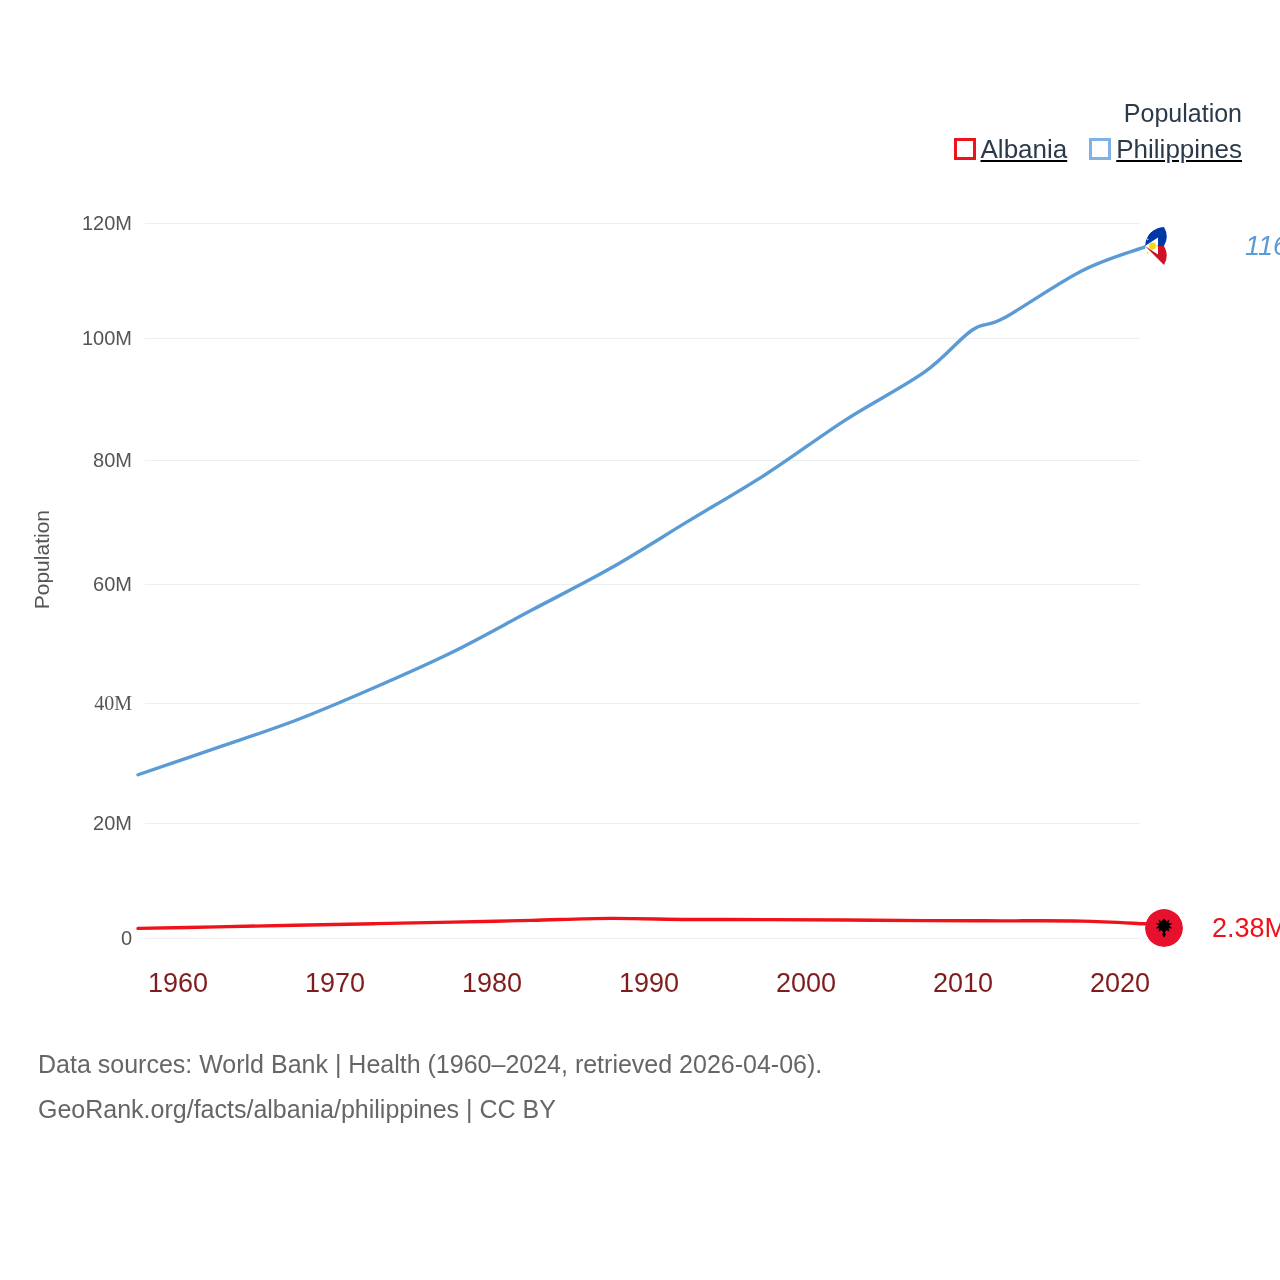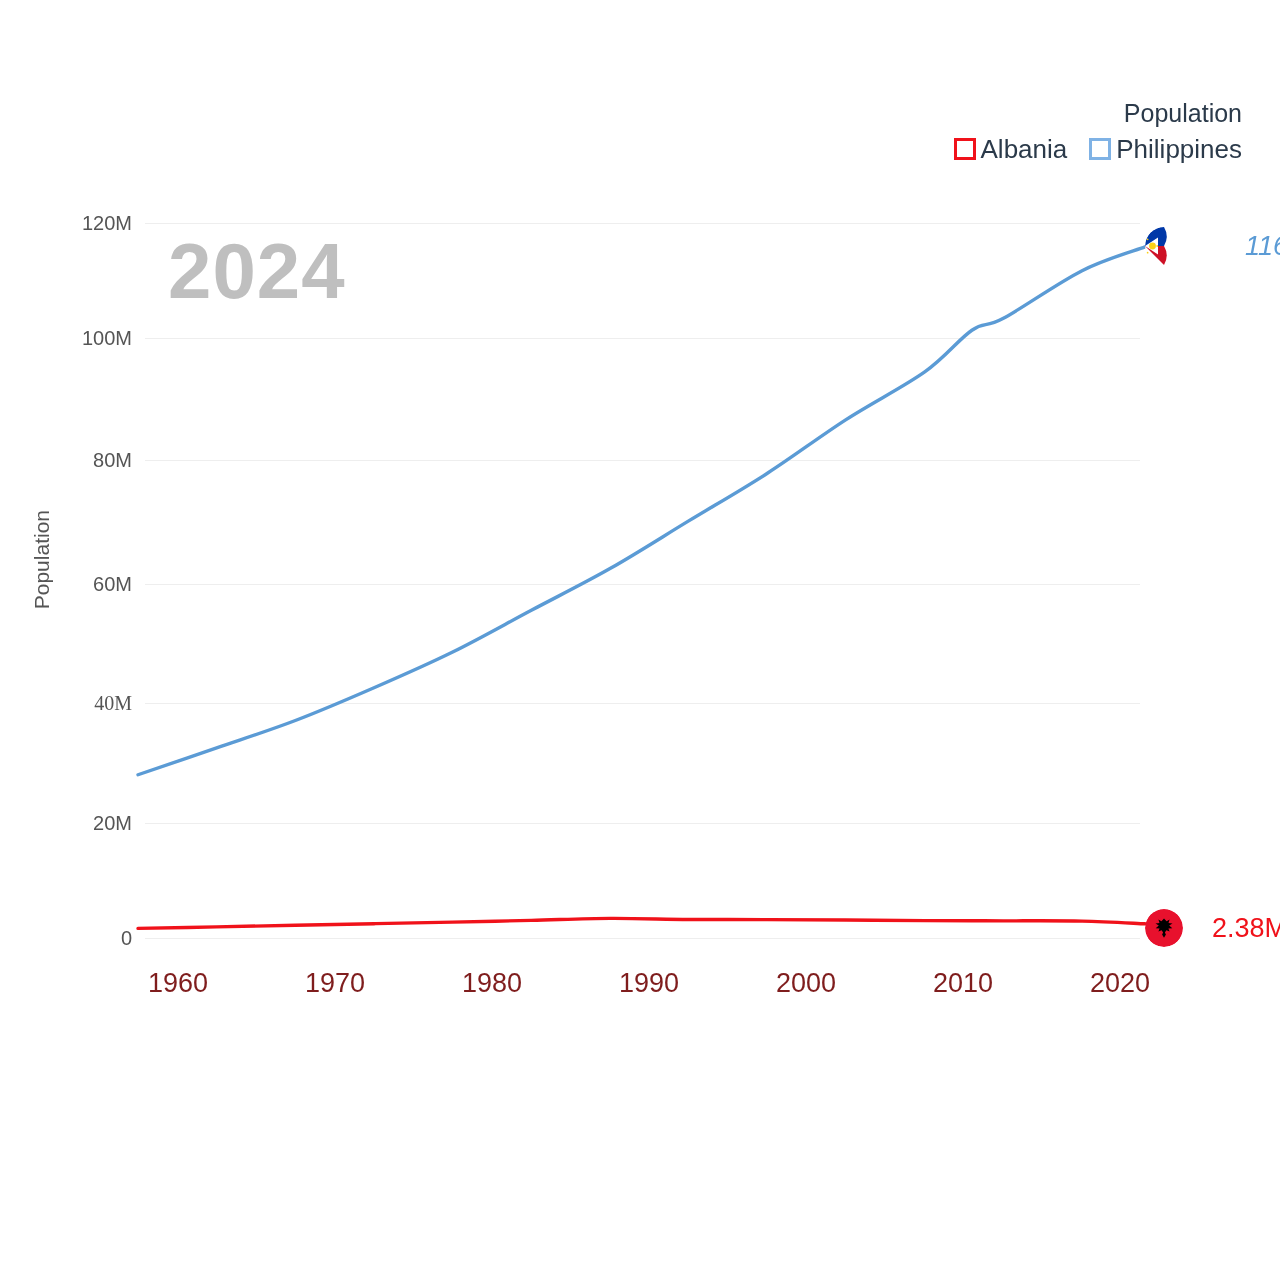--- a/index.html
+++ b/index.html
@@ -30,20 +30,21 @@
     color: #2b3a4a;
     line-height: 34px;
     margin-bottom: 4px;
   }
   #legend-items {
     display: flex;
     flex-direction: row;
     align-items: center;
     justify-content: flex-end;
     gap: 22px;
+    text-decoration: underline;
   }
   .legend-item {
     display: flex;
     flex-direction: row;
     align-items: center;
     gap: 5px;
   }
   .legend-swatch {
     width: 22px;
     height: 22px;
@@ -194,21 +195,20 @@
   <div id="plot">
     <div class="gridline" style="top:0px;"></div>
     <div class="gridline" style="top:115px;"></div>
     <div class="gridline" style="top:237px;"></div>
     <div class="gridline" style="top:361px;"></div>
     <div class="gridline" style="top:480px;"></div>
     <div class="gridline" style="top:600px;"></div>
     <div class="gridline" style="top:715px;"></div>
   </div>
 
-  <div id="year-watermark">2024</div>
 
   <div class="xtick" style="left:138px;">1960</div>
   <div class="xtick" style="left:295px;">1970</div>
   <div class="xtick" style="left:452px;">1980</div>
   <div class="xtick" style="left:609px;">1990</div>
   <div class="xtick" style="left:766px;">2000</div>
   <div class="xtick" style="left:923px;">2010</div>
   <div class="xtick" style="left:1080px;">2020</div>
 
   <svg id="chart-svg" viewBox="0 0 1280 1280">
@@ -239,15 +239,17 @@
                  L13.4 22.6 L14.6 19.6 L10.7 19.2 L13.8 16.6 L10.5 14.4
                  L14.5 13.9 L13.4 10.6 L16.4 12.2 Z"></path>
       </g>
     </svg>
   </div>
 
   <div class="end-label" id="end-label-philippines">116M</div>
   <div class="end-label" id="end-label-albania">2.38M</div>
 
   <div id="footer">
+    <div>Data sources: World Bank | Health (1960–2024, retrieved 2026-04-06).</div>
+    <div>GeoRank.org/facts/albania/philippines | CC BY</div>
   </div>
 
 </div>
 
 </body></html>

